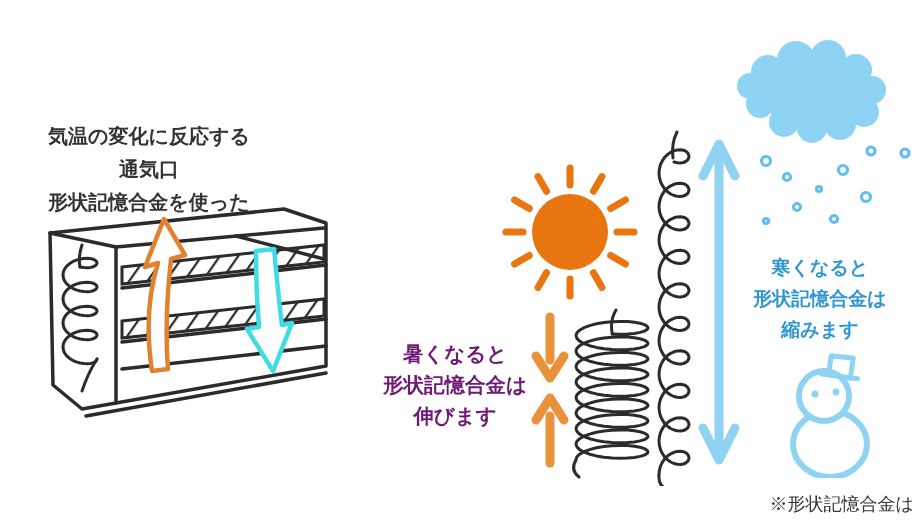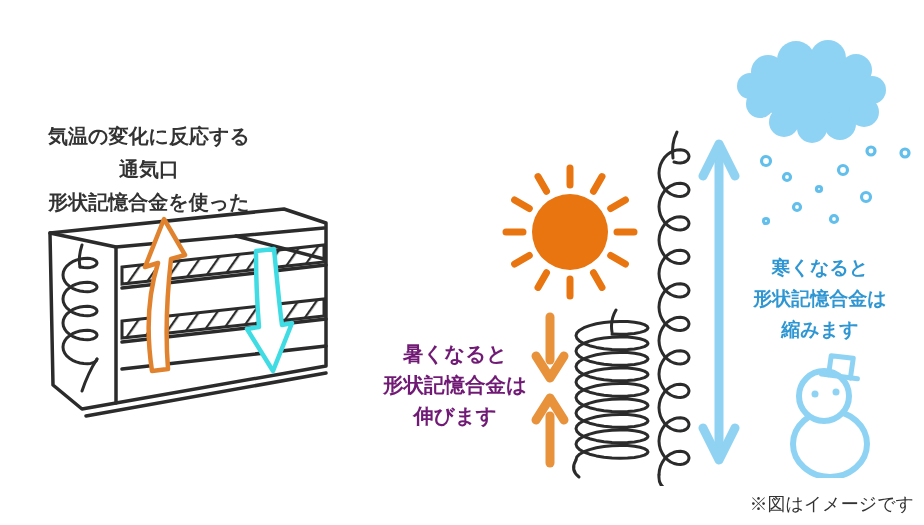--- a/index.html
+++ b/index.html
@@ -150,15 +150,15 @@
         <line x1="50" y1="26" x2="86" y2="22"></line>
         <path d="M57 25 L55 6 L77 3 L79 23"></path>
       </g>
     </g>
     <g fill="#8ed3f3">
       <circle cx="43" cy="42" r="3.5"></circle>
         <circle cx="64" cy="40" r="3.5"></circle>
     </g>
   </svg>
 
-  <div class="abs footnote">※図はイメージです</div>
+  <div class="abs footnote">※形状記憶合金は</div>
 
 </div>
 
 </body></html>

